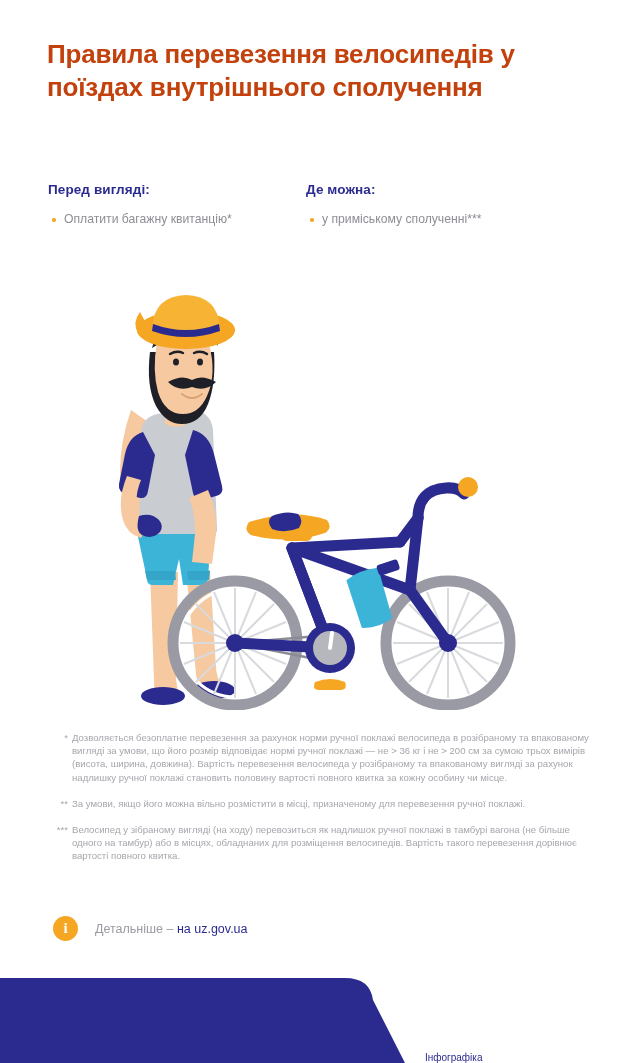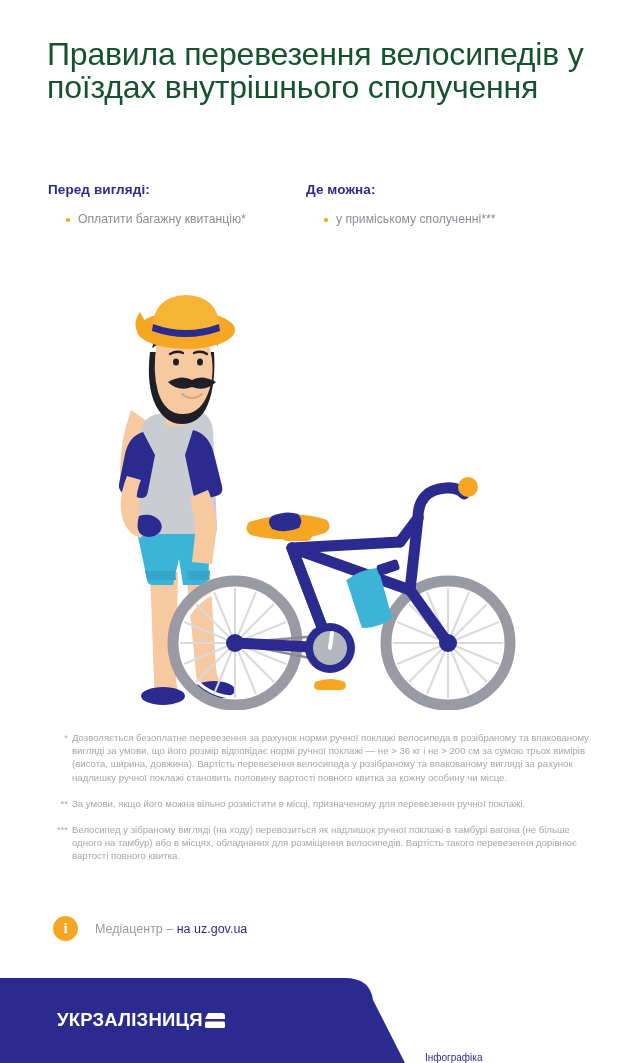--- a/index.html
+++ b/index.html
@@ -18,24 +18,24 @@
     background: #ffffff;
     overflow: hidden;
   }
 
   
   .title {
     position: absolute;
     left: 47px;
     top: 38px;
     width: 560px;
-    font-size: 32px;
+    font-size: 26px;
     line-height: 33px;
-    font-weight: 400;
-    color: #14532d;
+    font-weight: 700;
+    color: #c2410c;
     letter-spacing: -0.2px;
   }
 
   
   .col-left {
     position: absolute;
     left: 48px;
     top: 182px;
     width: 215px;
   }
@@ -47,21 +47,21 @@
   }
   .col-head {
     font-size: 13.5px;
     font-weight: 700;
     color: #2b2b8f;
     margin: 0 0 14px 0;
     letter-spacing: 0.1px;
   }
   ul.bullets {
     list-style: none;
-    margin: 14px;
+    margin: 0;
     padding: 0;
   }
   ul.bullets li {
     position: relative;
     padding-left: 16px;
     margin-bottom: 11px;
     font-size: 12.2px;
     line-height: 17.5px;
     color: #8d8d96;
   }
@@ -348,35 +348,28 @@
       <span class="txt">За умови, якщо його можна вільно розмістити в місці, призначеному для перевезення ручної поклажі.</span>
     </div>
     <div class="note">
       <span class="mark">***</span>
       <span class="txt">Велосипед у зібраному вигляді (на ходу) перевозиться як надлишок ручної поклажі в тамбурі вагона (не більше одного на тамбур) або в місцях, обладнаних для розміщення велосипедів. Вартість такого перевезення дорівнює вартості повного квитка.</span>
     </div>
   </div>
 
   <div class="inforow">
     <div class="info-icon">i</div>
-    <div class="info-text"><span>Медіацентр – </span><b>на uz.gov.ua</b></div>
+    <div class="info-text"><span>Детальніше – </span><b>на uz.gov.ua</b></div>
   </div>
 
   <div class="footer">
     <svg class="footer-shape" viewBox="0 0 640 85" preserveAspectRatio="none">
       <path d="M0 0 H345 q25 0 28 22 L405 85 H0 Z" fill="#2b2b8f"></path>
     </svg>
   </div>
 
-  <div class="logo">
-    <span class="logo-word">УКРЗАЛІЗНИЦЯ</span>
-    <svg class="logo-mark" width="20" height="17" viewBox="0 0 20 17">
-      <path d="M3 1 H17 q3 0 3 3 v3 H0 Z" fill="#ffffff"></path>
-      <rect x="0" y="9.5" width="20" height="6.5" rx="1.5" fill="#ffffff"></rect>
-    </svg>
-  </div>
 
   <div class="credits">
     <div>Інфографіка</div>
     <div>Медіацентр «Магістраль»</div>
   </div>
 
 </div>
 
 </body></html>

